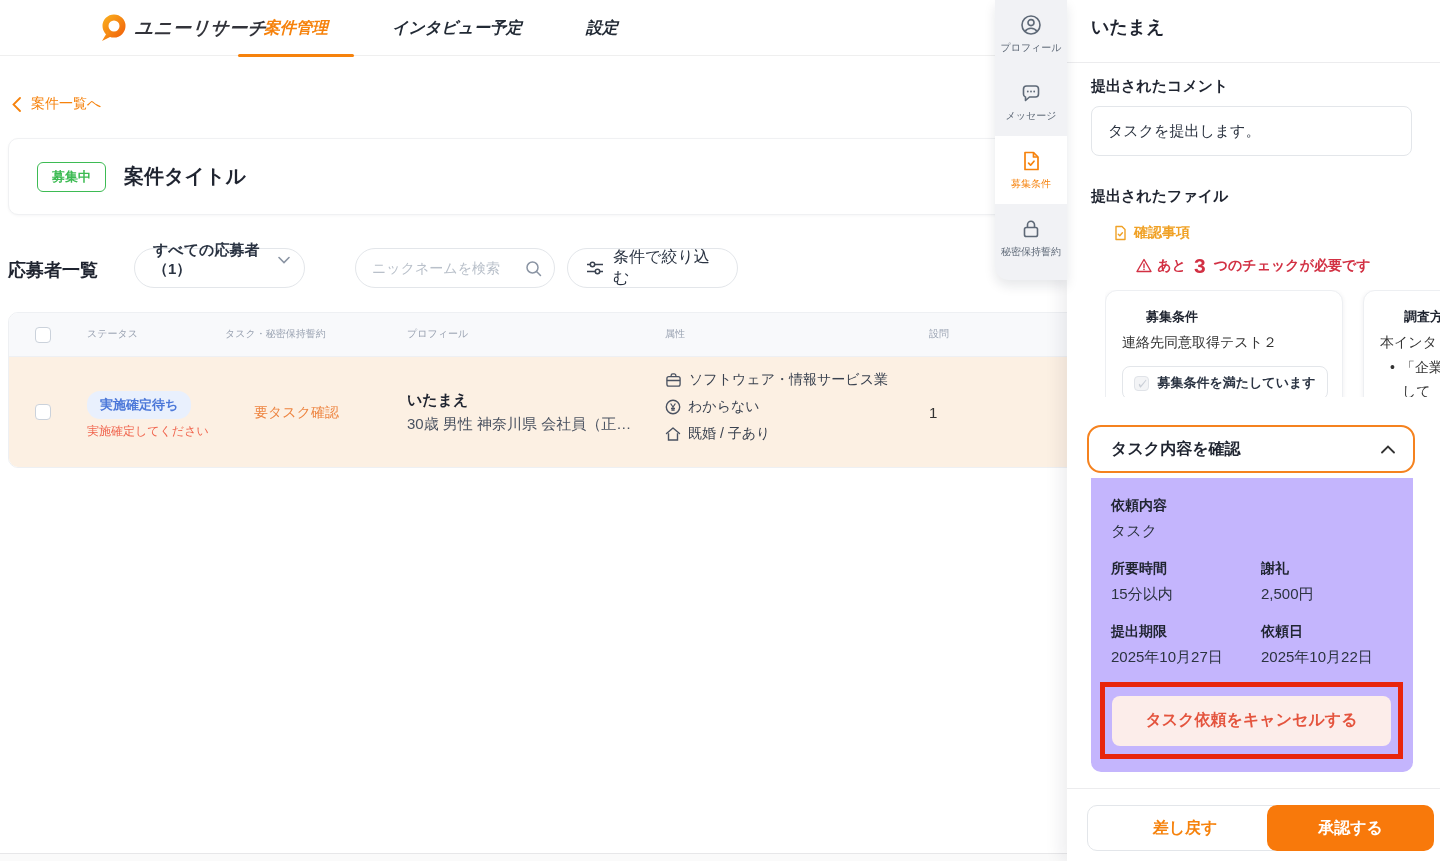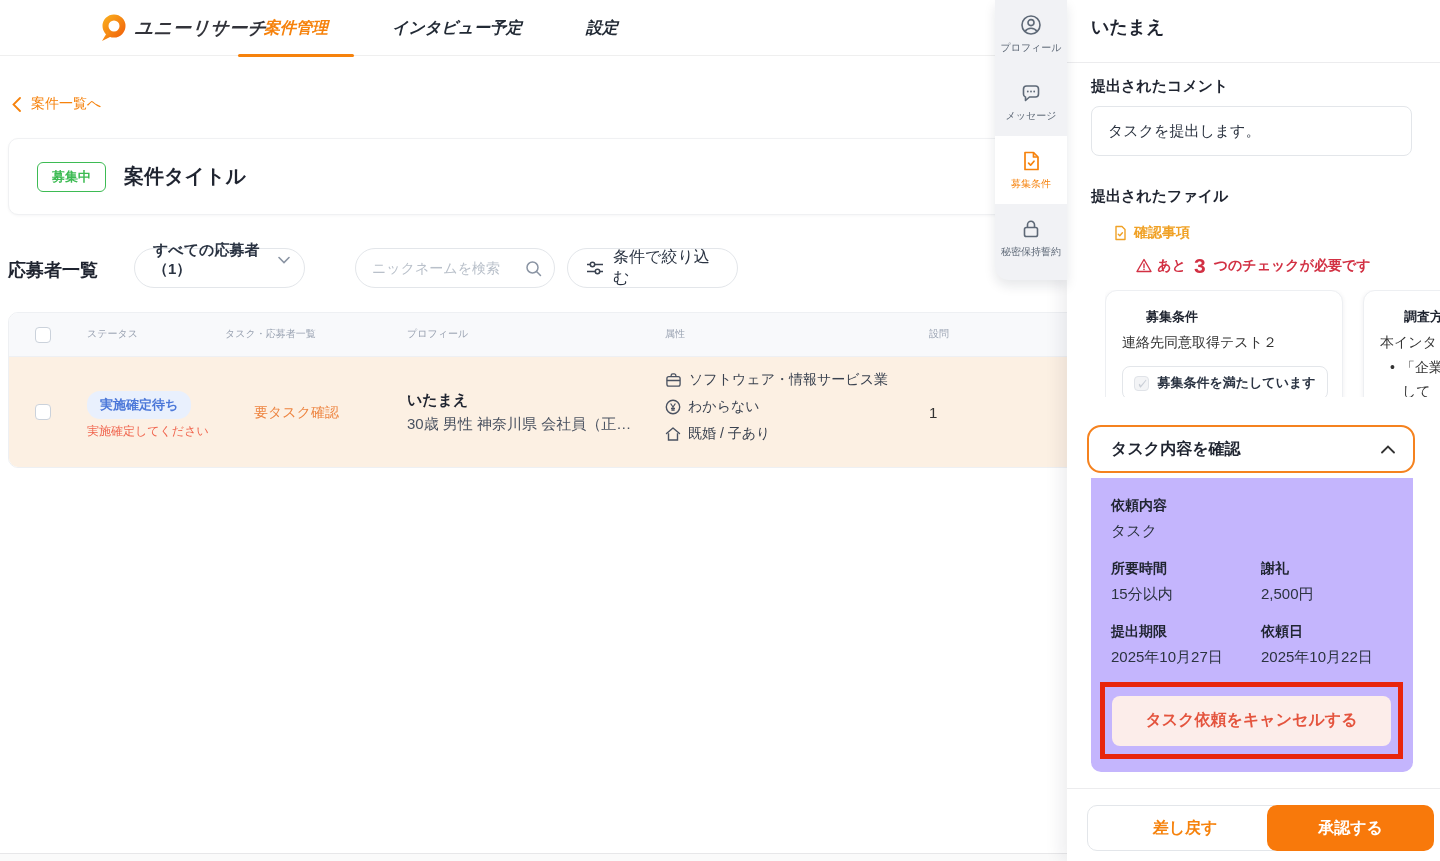--- a/index.html
+++ b/index.html
@@ -177,21 +177,21 @@
           <circle cx="11.5" cy="11.5" r="2.2" fill="#fff" stroke="#3A4250" stroke-width="1.5"></circle>
         </svg>
     </span>
     <span>条件で絞り込む</span>
   </div>
 
   <section class="table">
     <div class="thead">
       <span class="cbx" style="left:26px;top:14px;"></span>
       <span class="th" style="left:78px;">ステータス</span>
-      <span class="th" style="left:216px;">タスク・応募者一覧</span>
+      <span class="th" style="left:216px;">タスク・秘密保持誓約</span>
       <span class="th" style="left:398px;">プロフィール</span>
       <span class="th" style="left:656px;">属性</span>
       <span class="th" style="left:920px;">設問</span>
     </div>
     <div class="trow">
       <span class="cbx" style="left:26px;top:47px;"></span>
       <span class="status-pill">実施確定待ち</span>
       <span class="status-note">実施確定してください</span>
       <span class="task-status">要タスク確認</span>
       <span class="nickname">いたまえ</span>

